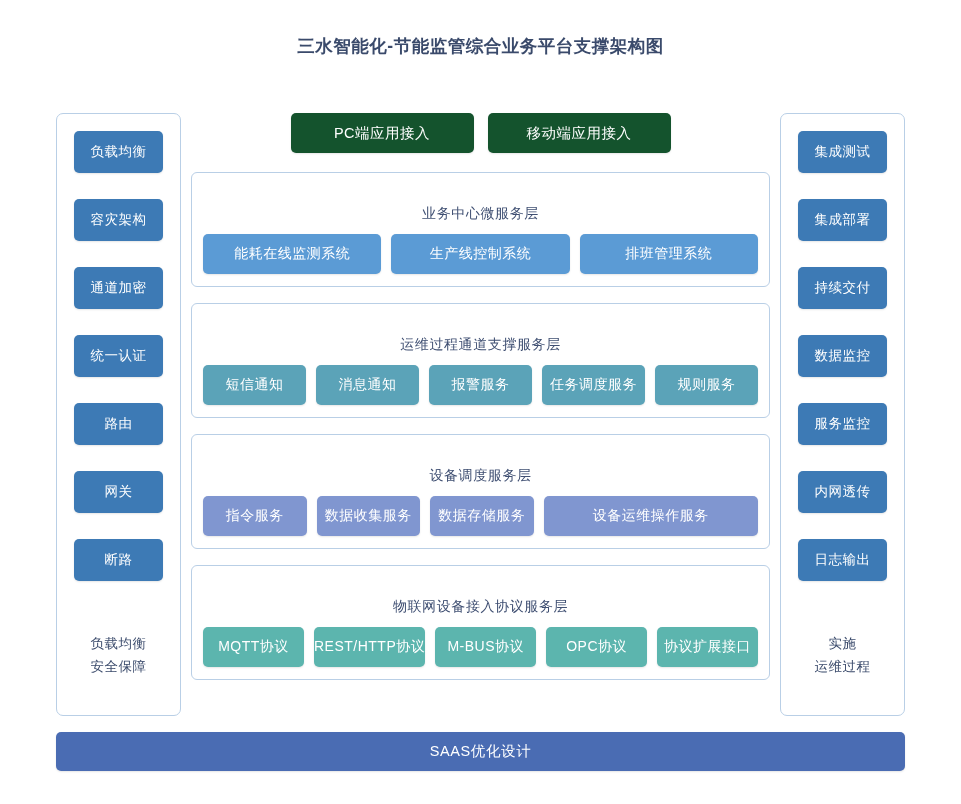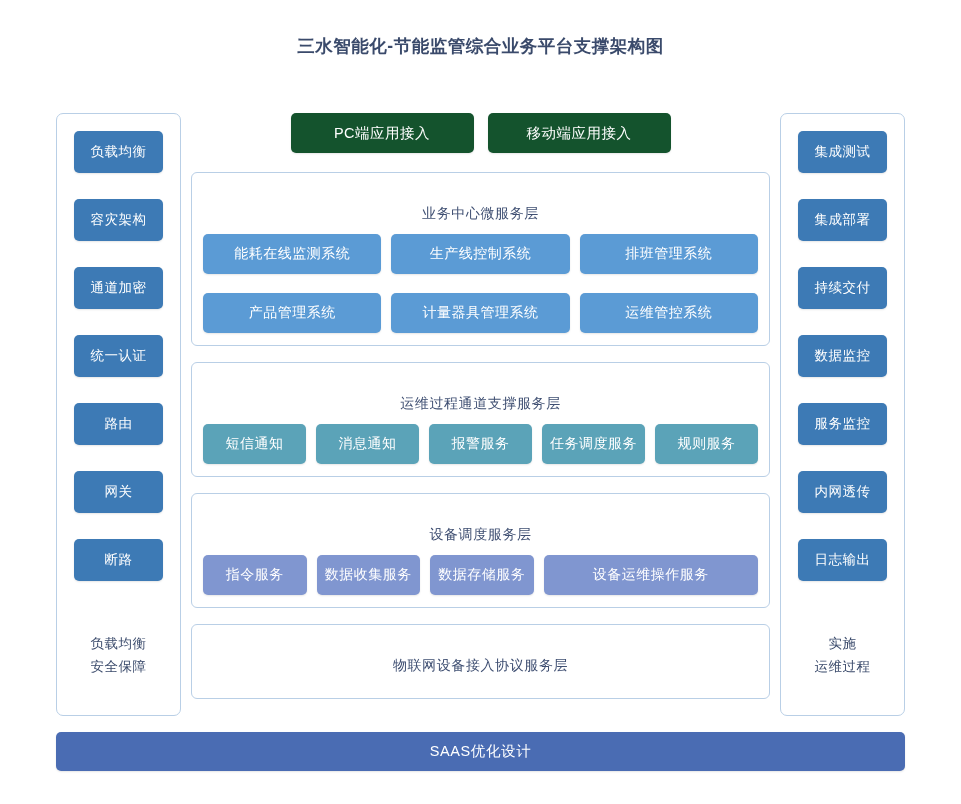--- a/index.html
+++ b/index.html
@@ -125,21 +125,21 @@
     font-size: 14px;
     color: #3f4f72;
     margin-bottom: 11px;
     margin-top: 3px;
     letter-spacing: 0.6px;
   }
 
   .layer-row {
     display: flex;
     gap: 10px;
-    margin-bottom: 19px;
+    margin-bottom: 9px;
   }
   .layer-row:last-child { margin-bottom: 0; }
 
   .node {
     flex: 1;
     height: 40px;
     border-radius: 5px;
     color: #ffffff;
     font-size: 14px;
     display: flex;
@@ -202,25 +202,20 @@
         <div class="access-btn">移动端应用接入</div>
       </div>
 
       <div class="layer">
         <div class="layer-title">业务中心微服务层</div>
         <div class="layer-row">
           <div class="node biz">能耗在线监测系统</div>
           <div class="node biz">生产线控制系统</div>
           <div class="node biz">排班管理系统</div>
         </div>
-        <div class="layer-row">
-          <div class="node biz">产品管理系统</div>
-          <div class="node biz">计量器具管理系统</div>
-          <div class="node biz">运维管控系统</div>
-        </div>
       </div>
 
       <div class="layer">
         <div class="layer-title">运维过程通道支撑服务层</div>
         <div class="layer-row">
           <div class="node ops">短信通知</div>
           <div class="node ops">消息通知</div>
           <div class="node ops">报警服务</div>
           <div class="node ops">任务调度服务</div>
           <div class="node ops">规则服务</div>
@@ -232,20 +227,27 @@
         <div class="layer-row">
           <div class="node dev">指令服务</div>
           <div class="node dev">数据收集服务</div>
           <div class="node dev">数据存储服务</div>
           <div class="node dev wide2">设备运维操作服务</div>
         </div>
       </div>
 
       <div class="layer">
         <div class="layer-title">物联网设备接入协议服务层</div>
+        <div class="layer-row">
+          <div class="node iot">MQTT协议</div>
+          <div class="node iot">REST/HTTP协议</div>
+          <div class="node iot">M-BUS协议</div>
+          <div class="node iot">OPC协议</div>
+          <div class="node iot">协议扩展接口</div>
+        </div>
       </div>
 
     </div>
 
     <div class="side-panel right">
       <div class="side-item">集成测试</div>
       <div class="side-item">集成部署</div>
       <div class="side-item">持续交付</div>
       <div class="side-item">数据监控</div>
       <div class="side-item">服务监控</div>

